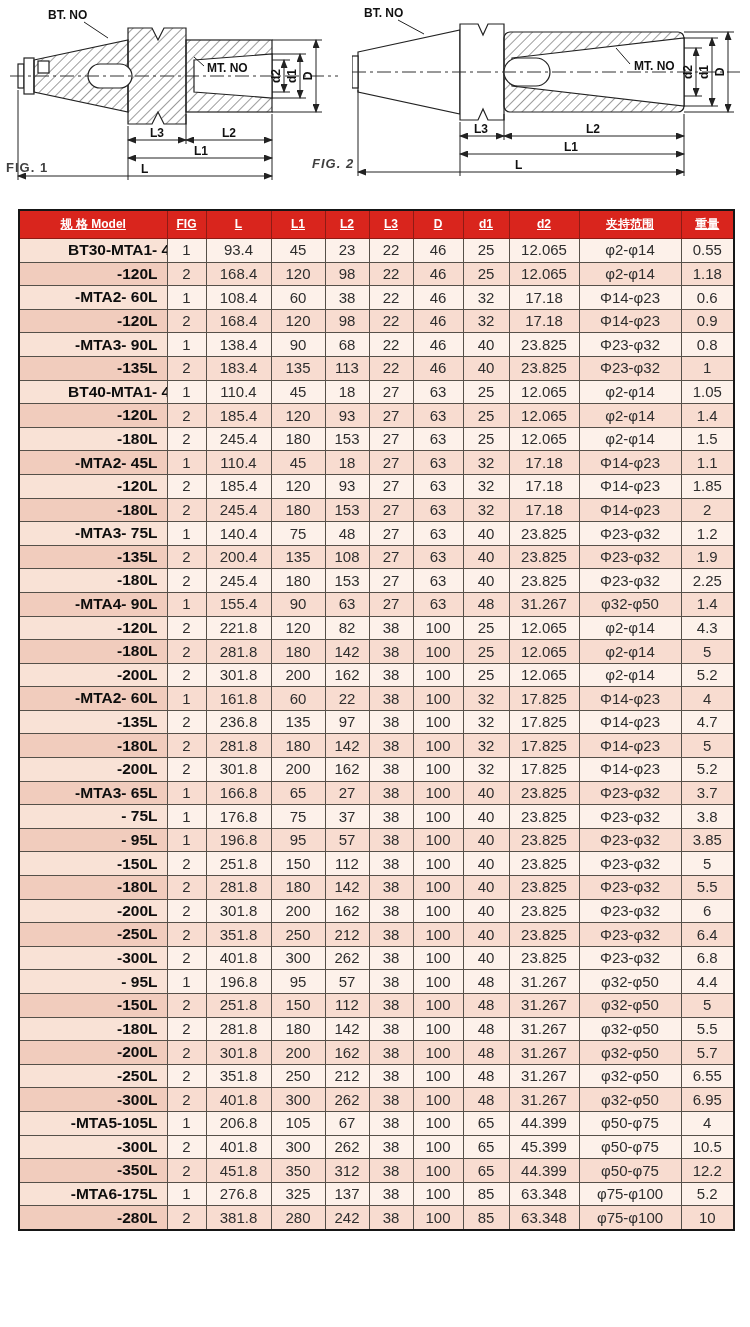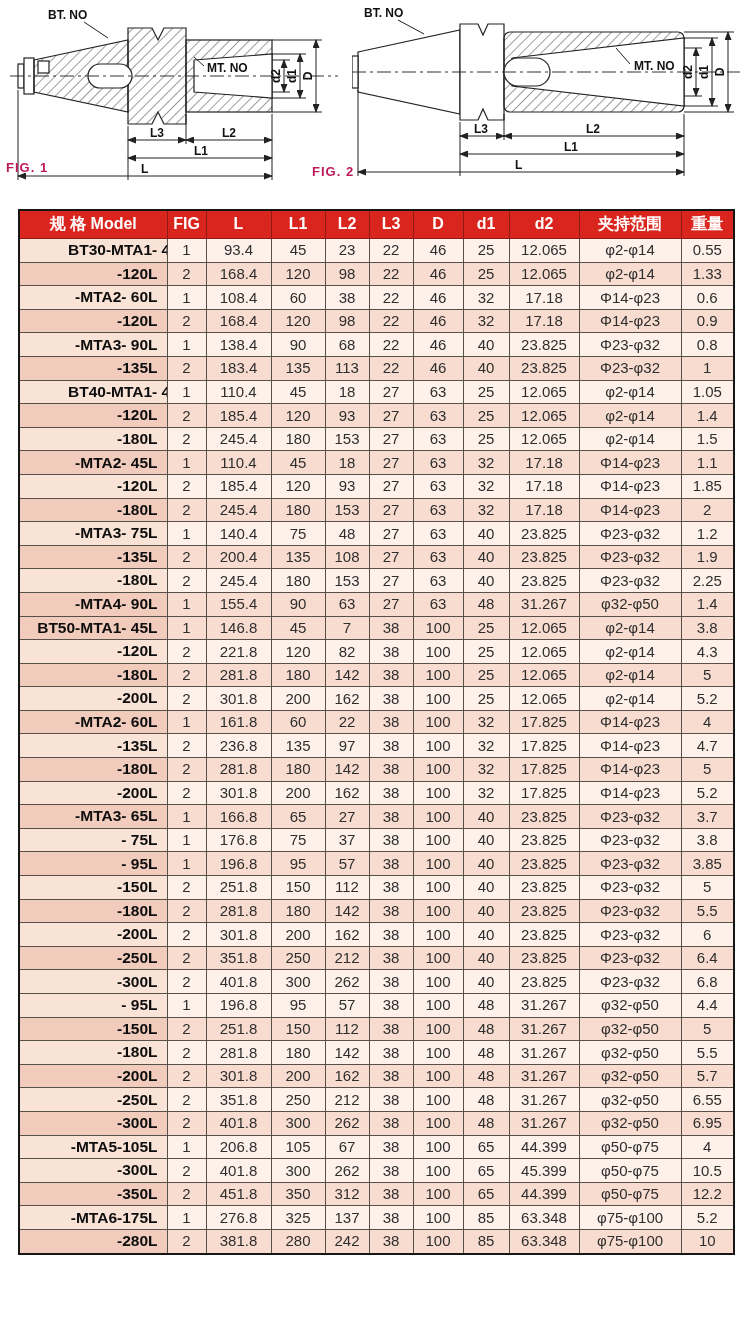--- a/index.html
+++ b/index.html
@@ -17,24 +17,24 @@
     background:#fff;
   }
   .fig-svg{position:absolute;top:4px;}
   #fig1-svg{left:8px;}
   #fig2-svg{left:352px;}
   .fig-caption{
     position:absolute;
     font-size:13px;
     font-weight:bold;
     letter-spacing:1px;
-    color:#be185d;
+    color:#404040;
   }
   #fig1-caption{left:6px;top:160px;}
-  #fig2-caption{left:312px;top:164px;}
+  #fig2-caption{left:312px;top:156px;font-style:italic;}
   svg text{
     font-family:"Liberation Sans", sans-serif;
     font-size:12px;
     font-weight:600;
     fill:#111;
   }
   
   table{
     border-collapse:collapse;
     table-layout:fixed;
@@ -50,23 +50,24 @@
     padding:1px 2px;
     height:20.6px;
     line-height:1.05;
     overflow:hidden;
     white-space:nowrap;
   }
   thead th{
     background:var(--red,#d9251d);
     color:var(--red-text,#ffffff);
     font-weight:bold;
-    font-size:16px;
+    font-size:12px;
     height:25px;
     border-color:#8e1b15;
+    text-decoration:underline;
   }
   td.model{
     text-align:right;
     font-weight:bold;
     color:#0d0d0d;
     padding-right:9px;
     font-size:15.5px;
   }
   tr.odd td{background:var(--row-light,#fdf1ea);}
   tr.odd td.model{background:var(--row-light-model,#f9e2d6);padding-left:48px;}
@@ -254,21 +255,21 @@
         <td class="model">-120L</td>
         <td>2</td>
         <td>168.4</td>
         <td>120</td>
         <td>98</td>
         <td>22</td>
         <td>46</td>
         <td>25</td>
         <td>12.065</td>
         <td>φ2-φ14</td>
-        <td>1.33</td>
+        <td>1.18</td>
       </tr>
       <tr class="odd">
         <td class="model">-MTA2- 60L</td>
         <td>1</td>
         <td>108.4</td>
         <td>60</td>
         <td>38</td>
         <td>22</td>
         <td>46</td>
         <td>32</td>
@@ -438,33 +439,20 @@
         <td>155.4</td>
         <td>90</td>
         <td>63</td>
         <td>27</td>
         <td>63</td>
         <td>48</td>
         <td>31.267</td>
         <td>φ32-φ50</td>
         <td>1.4</td>
       </tr>
-      <tr class="even">
-        <td class="model">BT50-MTA1- 45L</td>
-        <td>1</td>
-        <td>146.8</td>
-        <td>45</td>
-        <td>7</td>
-        <td>38</td>
-        <td>100</td>
-        <td>25</td>
-        <td>12.065</td>
-        <td>φ2-φ14</td>
-        <td>3.8</td>
-      </tr>
       <tr class="odd">
         <td class="model">-120L</td>
         <td>2</td>
         <td>221.8</td>
         <td>120</td>
         <td>82</td>
         <td>38</td>
         <td>100</td>
         <td>25</td>
         <td>12.065</td>

